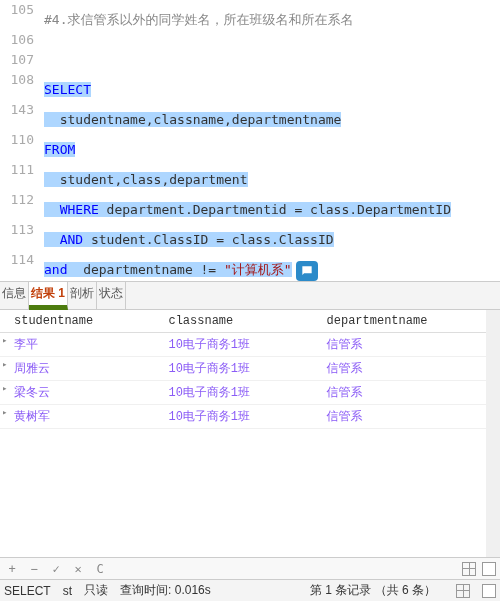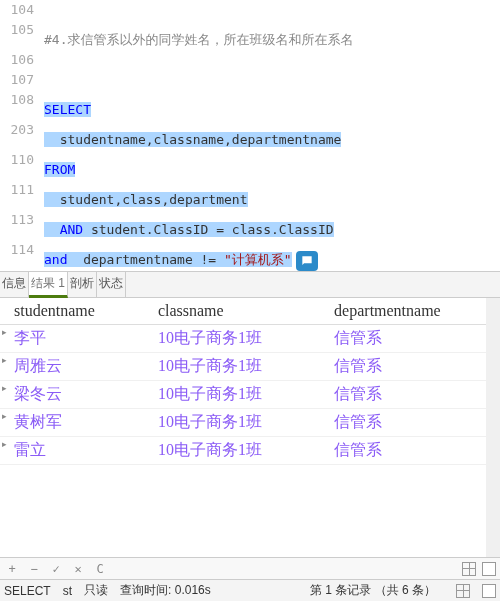--- a/index.html
+++ b/index.html
@@ -58,37 +58,37 @@
     font-family: "Microsoft YaHei", sans-serif;
   }
   .tab {
     padding: 3px 2px;
     border-right: 1px solid #ccc;
     color: #555;
     cursor: pointer;
   }
   .tab.active {
     background: #fff;
-    border-bottom: 3px solid #4d7c0f;
+    border-bottom: 5px solid #4d7c0f;
     margin-bottom: -1px;
-    font-weight: normal;
-    color: #737373;
+    font-weight: bold;
+    color: #c2410c;
   }
   
   .results {
     flex: 1 1 auto;
     overflow: auto;
     background: #fff;
     position: relative;
   }
   table.grid {
     border-collapse: collapse;
     width: 100%;
-    font-size: 16px;
-    font-family: Liberation Serif, serif;
+    font-size: 12px;
+    font-family: Liberation Mono, monospace;
   }
   table.grid th {
     text-align: left;
     padding: 4px 8px 4px 14px;
     background: #fff;
     border-bottom: 1px solid #ddd;
     font-weight: normal;
     color: #333;
     position: relative;
   }
@@ -148,50 +148,50 @@
     right: 0; top: 0; bottom: 0;
     width: 14px;
     background: #f0f0f0;
   }
 </style>
 </head>
 <body>
 
 <div class="editor" id="editor">
     <div class="code-line">
-      <div class="gutter">104</div>
-      <div class="code"></div>
-    </div>
-    <div class="code-line">
       <div class="gutter">105</div>
       <div class="code"><span class="comment">#4.求信管系以外的同学姓名，所在班级名和所在系名</span></div>
     </div>
     <div class="code-line">
       <div class="gutter">106</div>
       <div class="code"></div>
     </div>
     <div class="code-line">
       <div class="gutter">107</div>
       <div class="code"></div>
     </div>
     <div class="code-line">
       <div class="gutter">108</div>
       <div class="code"><span class="sel kw">SELECT</span></div>
     </div>
     <div class="code-line">
-      <div class="gutter">203</div>
+      <div class="gutter">143</div>
       <div class="code"><span class="sel">  </span><span class="sel ident">studentname,classname,departmentname</span></div>
     </div>
     <div class="code-line">
       <div class="gutter">110</div>
       <div class="code"><span class="sel kw">FROM</span></div>
     </div>
     <div class="code-line">
       <div class="gutter">111</div>
       <div class="code"><span class="sel">  </span><span class="sel ident">student,class,department</span></div>
+    </div>
+    <div class="code-line">
+      <div class="gutter">112</div>
+      <div class="code"><span class="sel">  </span><span class="sel kw">WHERE</span><span class="sel ident"> department.Departmentid = class.DepartmentID</span></div>
     </div>
     <div class="code-line">
       <div class="gutter">113</div>
       <div class="code"><span class="sel">  </span><span class="sel kw">AND</span><span class="sel ident"> student.ClassID = class.ClassID</span></div>
     </div>
     <div class="code-line">
       <div class="gutter">114</div>
       <div class="code"><span class="sel kw">and</span><span class="sel ident">  departmentname != </span><span class="sel str">"计算机系"</span><span style="display: inline-block; width: 22px; height: 20px; background: rgb(43, 138, 201); border-radius: 4px; margin-left: 4px; vertical-align: middle; position: relative; top: 0px;"><svg viewBox="0 0 24 24" style="width:14px;height:14px;fill:#fff;display:block;margin:3px auto 0">
             <path d="M4 4h16v12H7l-3 3z"></path>
           </svg></span></div>
@@ -225,25 +225,20 @@
           <td>10电子商务1班</td>
           <td>信管系</td>
         </tr>
         <tr>
           <td>梁冬云</td>
           <td>10电子商务1班</td>
           <td>信管系</td>
         </tr>
         <tr>
           <td>黄树军</td>
-          <td>10电子商务1班</td>
-          <td>信管系</td>
-        </tr>
-        <tr>
-          <td>雷立</td>
           <td>10电子商务1班</td>
           <td>信管系</td>
         </tr>
       </tbody>
   </table>
   <div class="right-scroll"></div>
 </div>
 
 <div class="toolbar">
   <span class="tb-btn">+</span>

